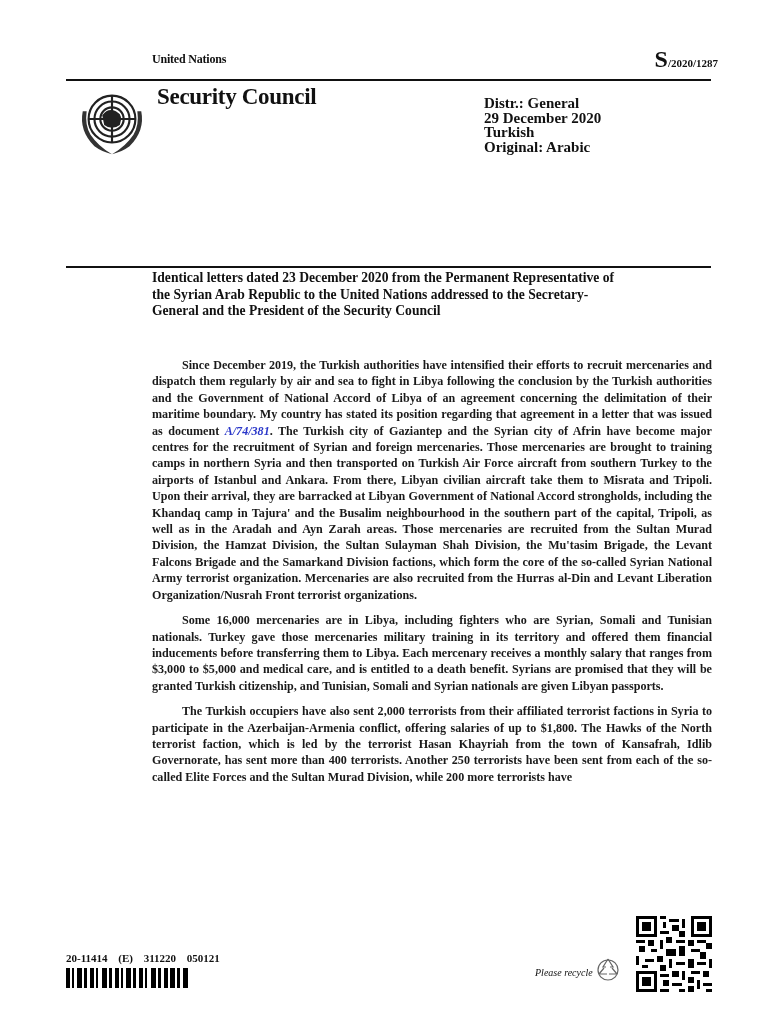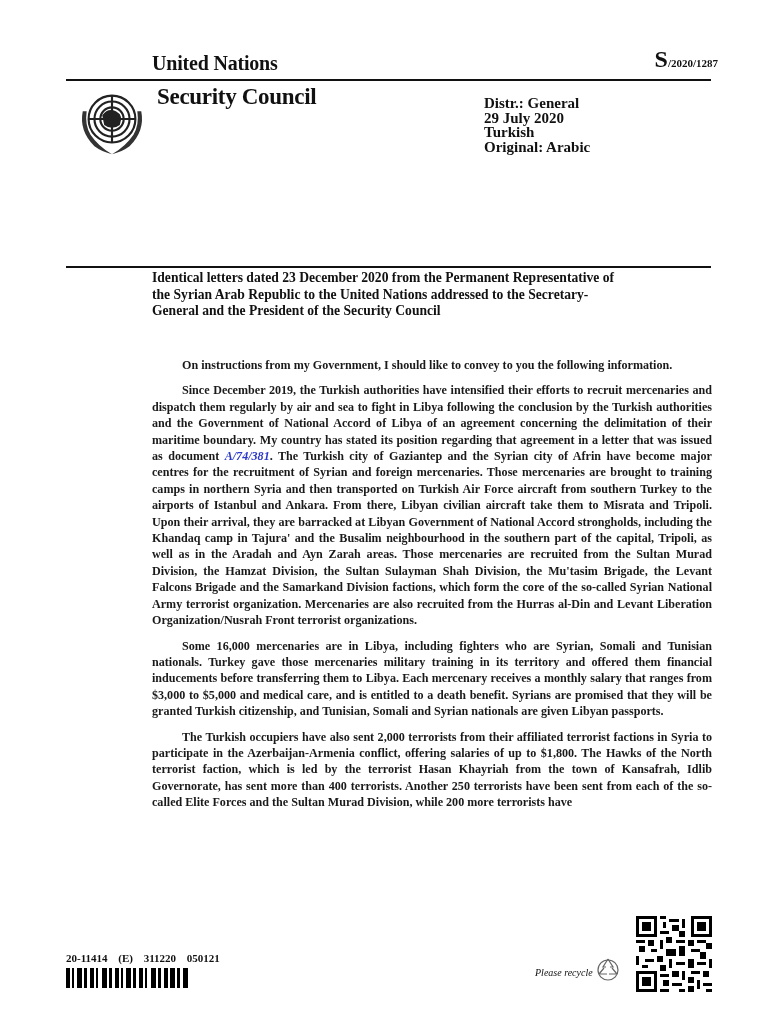--- a/index.html
+++ b/index.html
@@ -1,19 +1,19 @@
 <!DOCTYPE html>
 <html><head>
 <meta charset="utf-8">
 <style>
   html, body { margin: 0; padding: 0; background: #ffffff; }
   body { width: 784px; height: 1024px; position: relative; overflow: hidden;
          font-family: "Liberation Serif", "DejaVu Serif", serif; color: #111; }
   .abs { position: absolute; }
-  .un-label { left: 152px; top: 52px; font-size: 20px; font-weight: bold; letter-spacing: -0.2px; }
+  .un-label { left: 152px; top: 52px; font-size: 12px; font-weight: bold; letter-spacing: -0.2px; }
   .symbol { right: 66px; top: 46px; font-weight: bold; white-space: nowrap; }
   .symbol .s-big { font-size: 24px; }
   .symbol .s-num { font-size: 11px; }
   .rule-top { left: 66px; top: 79px; width: 645px; height: 2px; background: #111; }
   .emblem { left: 73px; top: 82px; width: 78px; height: 78px; }
   .council { left: 157px; top: 84px; font-size: 23px; font-weight: bold; letter-spacing: -0.3px; }
   .distr { left: 484px; top: 96px; font-size: 15px; font-weight: bold; line-height: 14.5px; }
   .rule-mid { left: 66px; top: 266px; width: 645px; height: 2px; background: #111; }
   .title { left: 152px; top: 270px; width: 480px; font-size: 13.6px; font-weight: bold; line-height: 16.5px; }
   .body { left: 152px; width: 560px; font-size: 12.1px; line-height: 16.4px; text-align: justify; font-weight: bold; color: #1a1a1a; }
@@ -51,31 +51,30 @@
   <g fill="#333">
     <path d="M10 30 Q6 50 22 66 Q30 72 40 74 Q26 66 18 54 Q12 44 14 30 Z"></path>
     <path d="M70 30 Q74 50 58 66 Q50 72 40 74 Q54 66 62 54 Q68 44 66 30 Z"></path>
   </g>
 </svg>
 
 <div class="abs council">Security Council</div>
 
 <div class="abs distr">
   <div>Distr.: General</div>
-  <div>29 July 2020</div>
+  <div>29 December 2020</div>
   <div>Turkish</div>
   <div>Original: Arabic</div>
 </div>
 
 <div class="abs rule-mid"></div>
 
 <div class="abs title">Identical letters dated 23 December 2020 from the Permanent Representative of the Syrian Arab Republic to the United Nations addressed to the Secretary-General and the President of the Security Council</div>
 
 <div class="abs body p1">
-  <p>On instructions from my Government, I should like to convey to you the following information.</p>
   <p><span>Since December 2019, the Turkish authorities have intensified their efforts to recruit mercenaries and dispatch them regularly by air and sea to fight in Libya following the conclusion by the Turkish authorities and the Government of National Accord of Libya of an agreement concerning the delimitation of their maritime boundary. My country has stated its position regarding that agreement in a letter that was issued as document </span><a class="link">A/74/381</a><span>. The Turkish city of Gaziantep and the Syrian city of Afrin have become major centres for the recruitment of Syrian and foreign mercenaries. Those mercenaries are brought to training camps in northern Syria and then transported on Turkish Air Force aircraft from southern Turkey to the airports of Istanbul and Ankara. From there, Libyan civilian aircraft take them to Misrata and Tripoli. Upon their arrival, they are barracked at Libyan Government of National Accord strongholds, including the Khandaq camp in Tajura' and the Busalim neighbourhood in the southern part of the capital, Tripoli, as well as in the Aradah and Ayn Zarah areas. Those mercenaries are recruited from the Sultan Murad Division, the Hamzat Division, the Sultan Sulayman Shah Division, the Mu'tasim Brigade, the Levant Falcons Brigade and the Samarkand Division factions, which form the core of the so-called Syrian National Army terrorist organization. Mercenaries are also recruited from the Hurras al-Din and Levant Liberation Organization/Nusrah Front terrorist organizations.</span></p>
   <p>Some 16,000 mercenaries are in Libya, including fighters who are Syrian, Somali and Tunisian nationals. Turkey gave those mercenaries military training in its territory and offered them financial inducements before transferring them to Libya. Each mercenary receives a monthly salary that ranges from $3,000 to $5,000 and medical care, and is entitled to a death benefit. Syrians are promised that they will be granted Turkish citizenship, and Tunisian, Somali and Syrian nationals are given Libyan passports.</p>
   <p>The Turkish occupiers have also sent 2,000 terrorists from their affiliated terrorist factions in Syria to participate in the Azerbaijan-Armenia conflict, offering salaries of up to $1,800. The Hawks of the North terrorist faction, which is led by the terrorist Hasan Khayriah from the town of Kansafrah, Idlib Governorate, has sent more than 400 terrorists. Another 250 terrorists have been sent from each of the so-called Elite Forces and the Sultan Murad Division, while 200 more terrorists have</p>
 </div>
 
 <div class="abs footer-code">20-11414 (E)   311220   050121</div>
 
 <div class="abs barcode">
   <span style="width:4px;margin-right:2px"></span>
     <span style="width:2px;margin-right:3px"></span>

